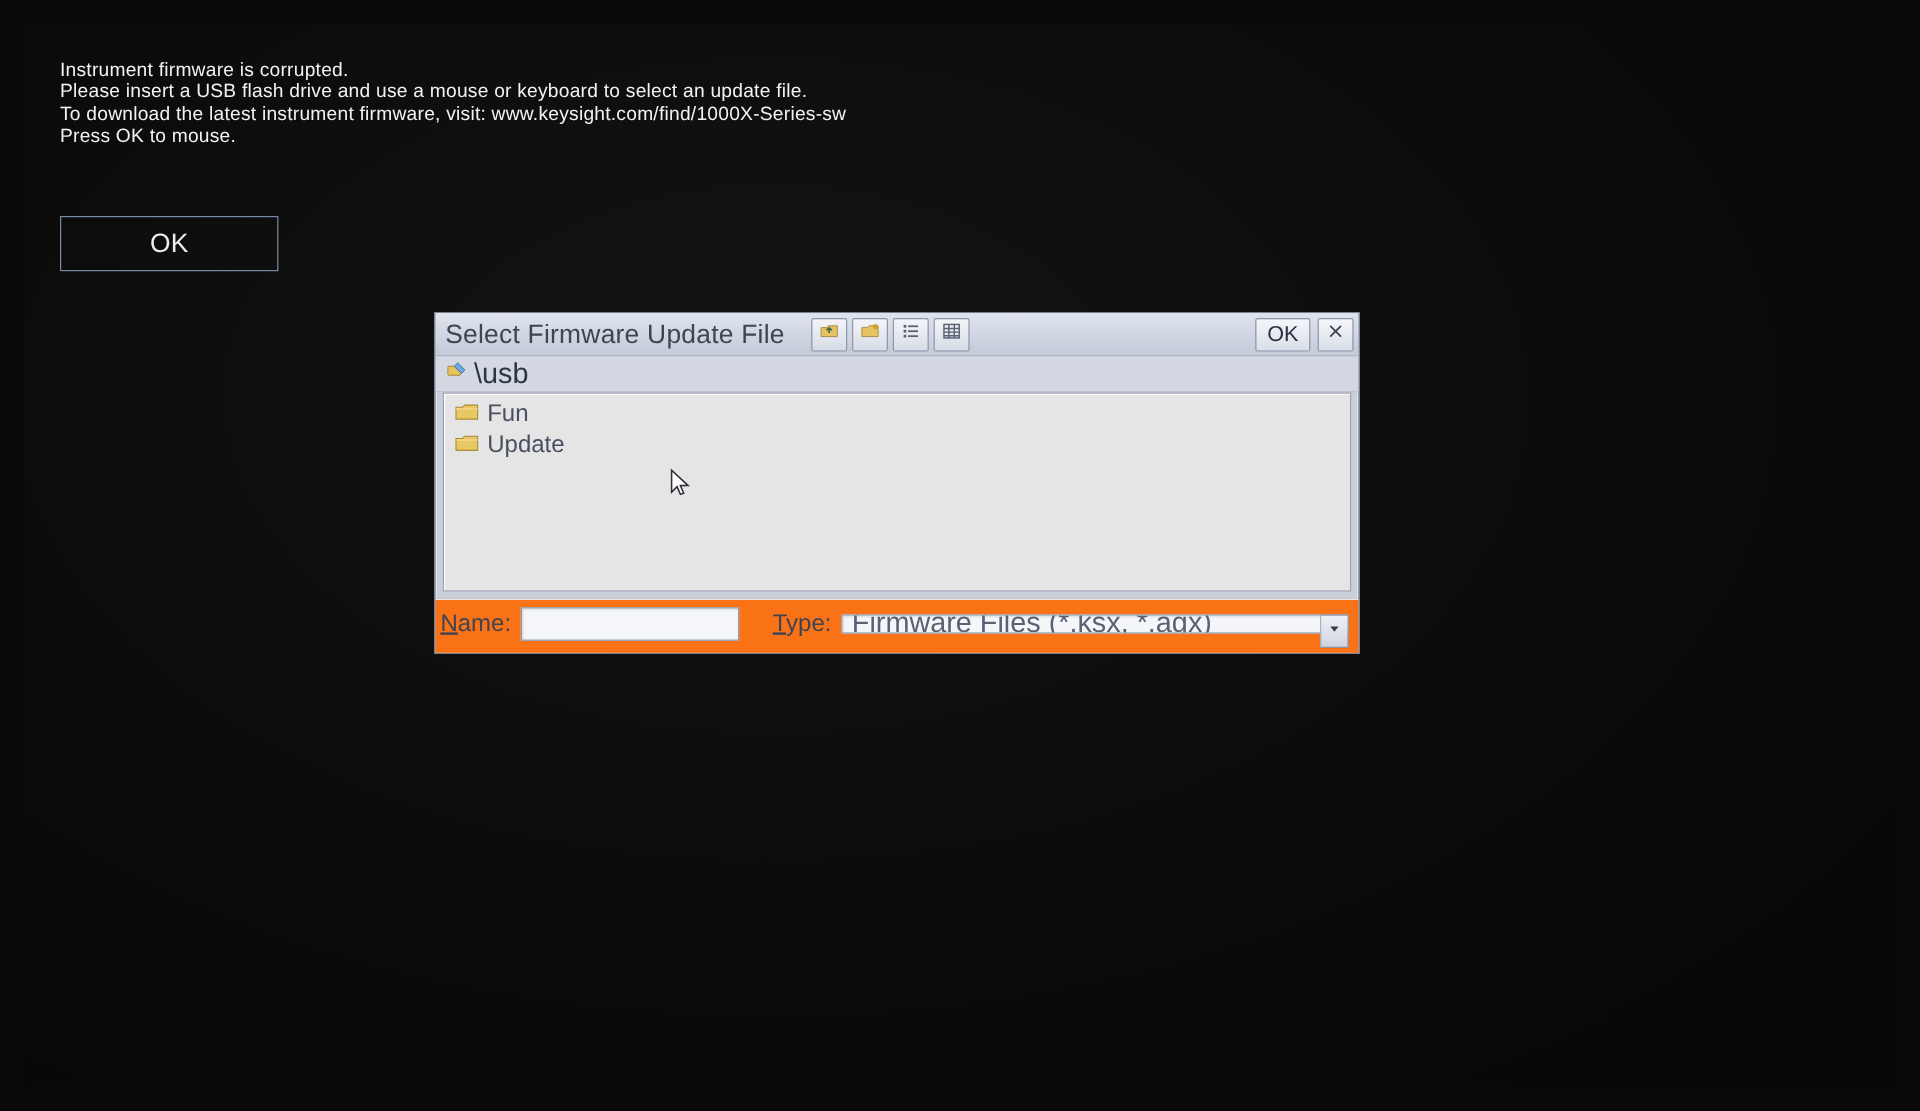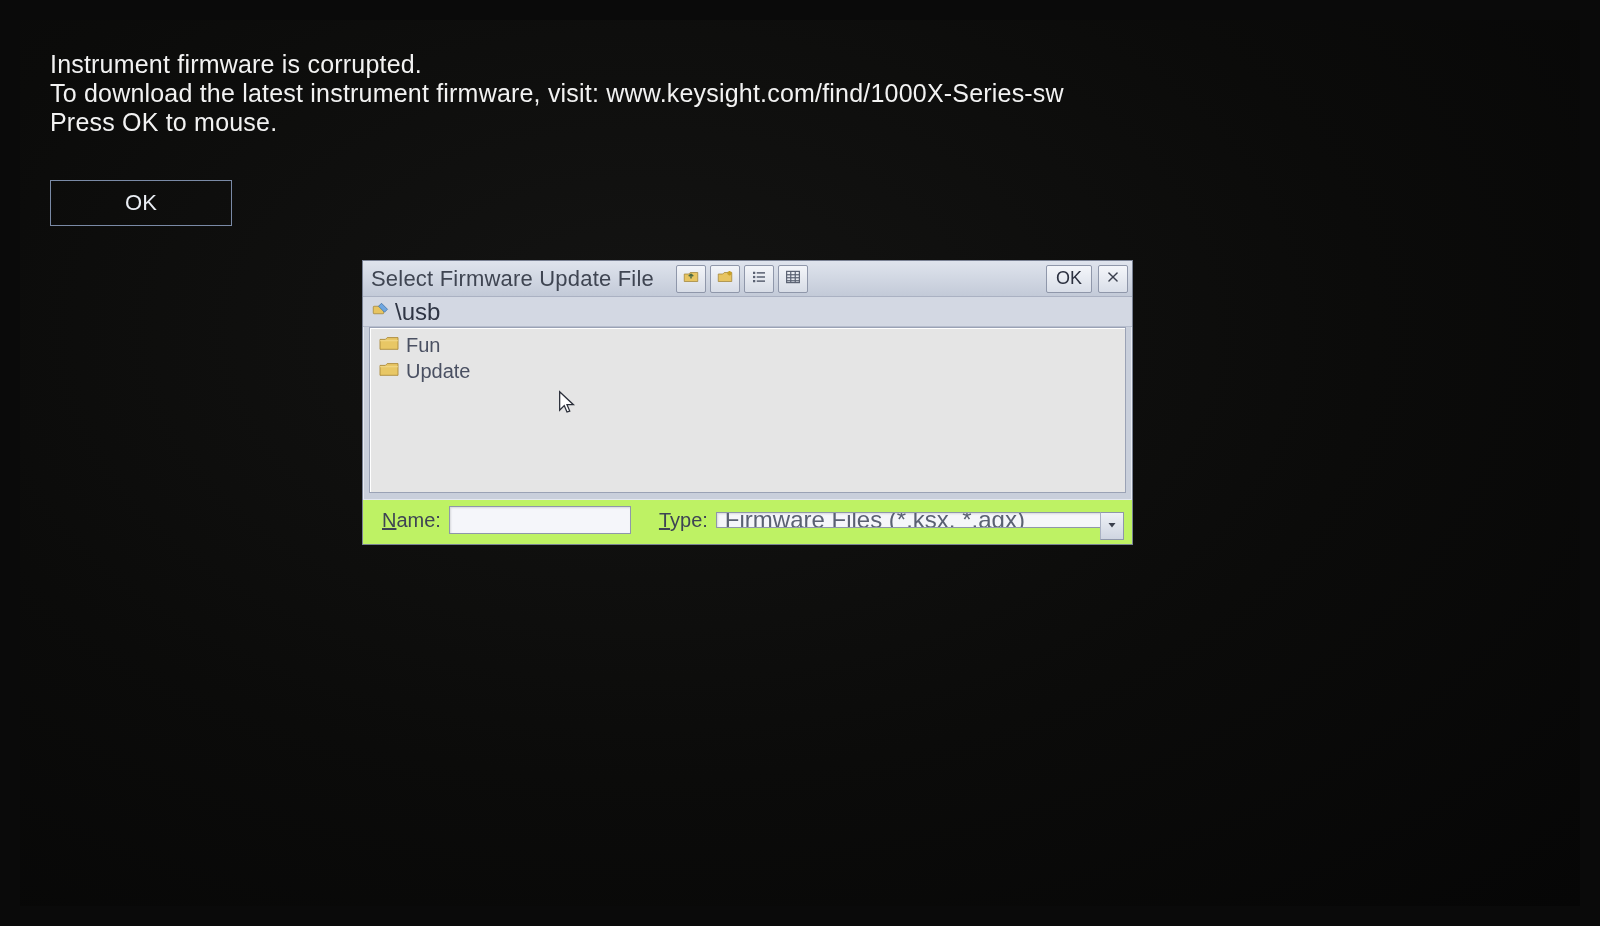--- a/index.html
+++ b/index.html
@@ -12,21 +12,21 @@
     .screen {
       position: absolute;
       left: 20px; top: 20px; right: 20px; bottom: 20px;
       background: radial-gradient(ellipse at 40% 35%, #141413 0%, #0b0b0a 55%, #060606 100%);
       overflow: hidden;
     }
     .msg {
       position: absolute;
       left: 30px; top: 30px;
       color: #f2f2f2;
-      font-size: 25px;
+      font-size: 16px;
       line-height: 1.15;
       font-weight: 400;
       letter-spacing: 0.2px;
       font-family: "Segoe UI", Tahoma, Arial, sans-serif;
     }
     .msg div { white-space: nowrap; }
     .ok-outer-btn {
       position: absolute;
       left: 30px; top: 160px;
       width: 182px; height: 46px;
@@ -124,23 +124,23 @@
       color: #4a5062;
     }
     .folder-ico svg { width: 22px; height: 18px; }
     .cursor {
       position: absolute;
       left: 186px; top: 62px;
       width: 22px; height: 28px;
     }
     .dlg-bottom {
       display: flex; align-items: center;
-      padding: 6px 8px 10px 19px;
+      padding: 6px 8px 10px 4px;
       gap: 8px;
-      background: #bef264;
+      background: #f97316;
       border-top: 1px solid #e4e8f0;
     }
     .lbl {
       font-family: Tahoma, Arial, sans-serif;
       font-size: 20px;
       color: #3e4454;
     }
     .lbl .ul { text-decoration: underline; }
     .txt-input {
       height: 28px;
@@ -176,20 +176,21 @@
       display: flex; align-items: center; justify-content: center;
     }
     .type-dd svg { width: 12px; height: 12px; }
   </style>
 </head>
 <body>
 
 <div class="screen">
   <div class="msg">
     <div>Instrument firmware is corrupted.</div>
+    <div>Please insert a USB flash drive and use a mouse or keyboard to select an update file.</div>
     <div>To download the latest instrument firmware, visit:  www.keysight.com/find/1000X-Series-sw</div>
     <div>Press OK to mouse.</div>
   </div>
 
   <div class="ok-outer-btn">
     <span>OK</span>
   </div>
 
   <div class="dialog">
     <div class="dlg-titlebar">

